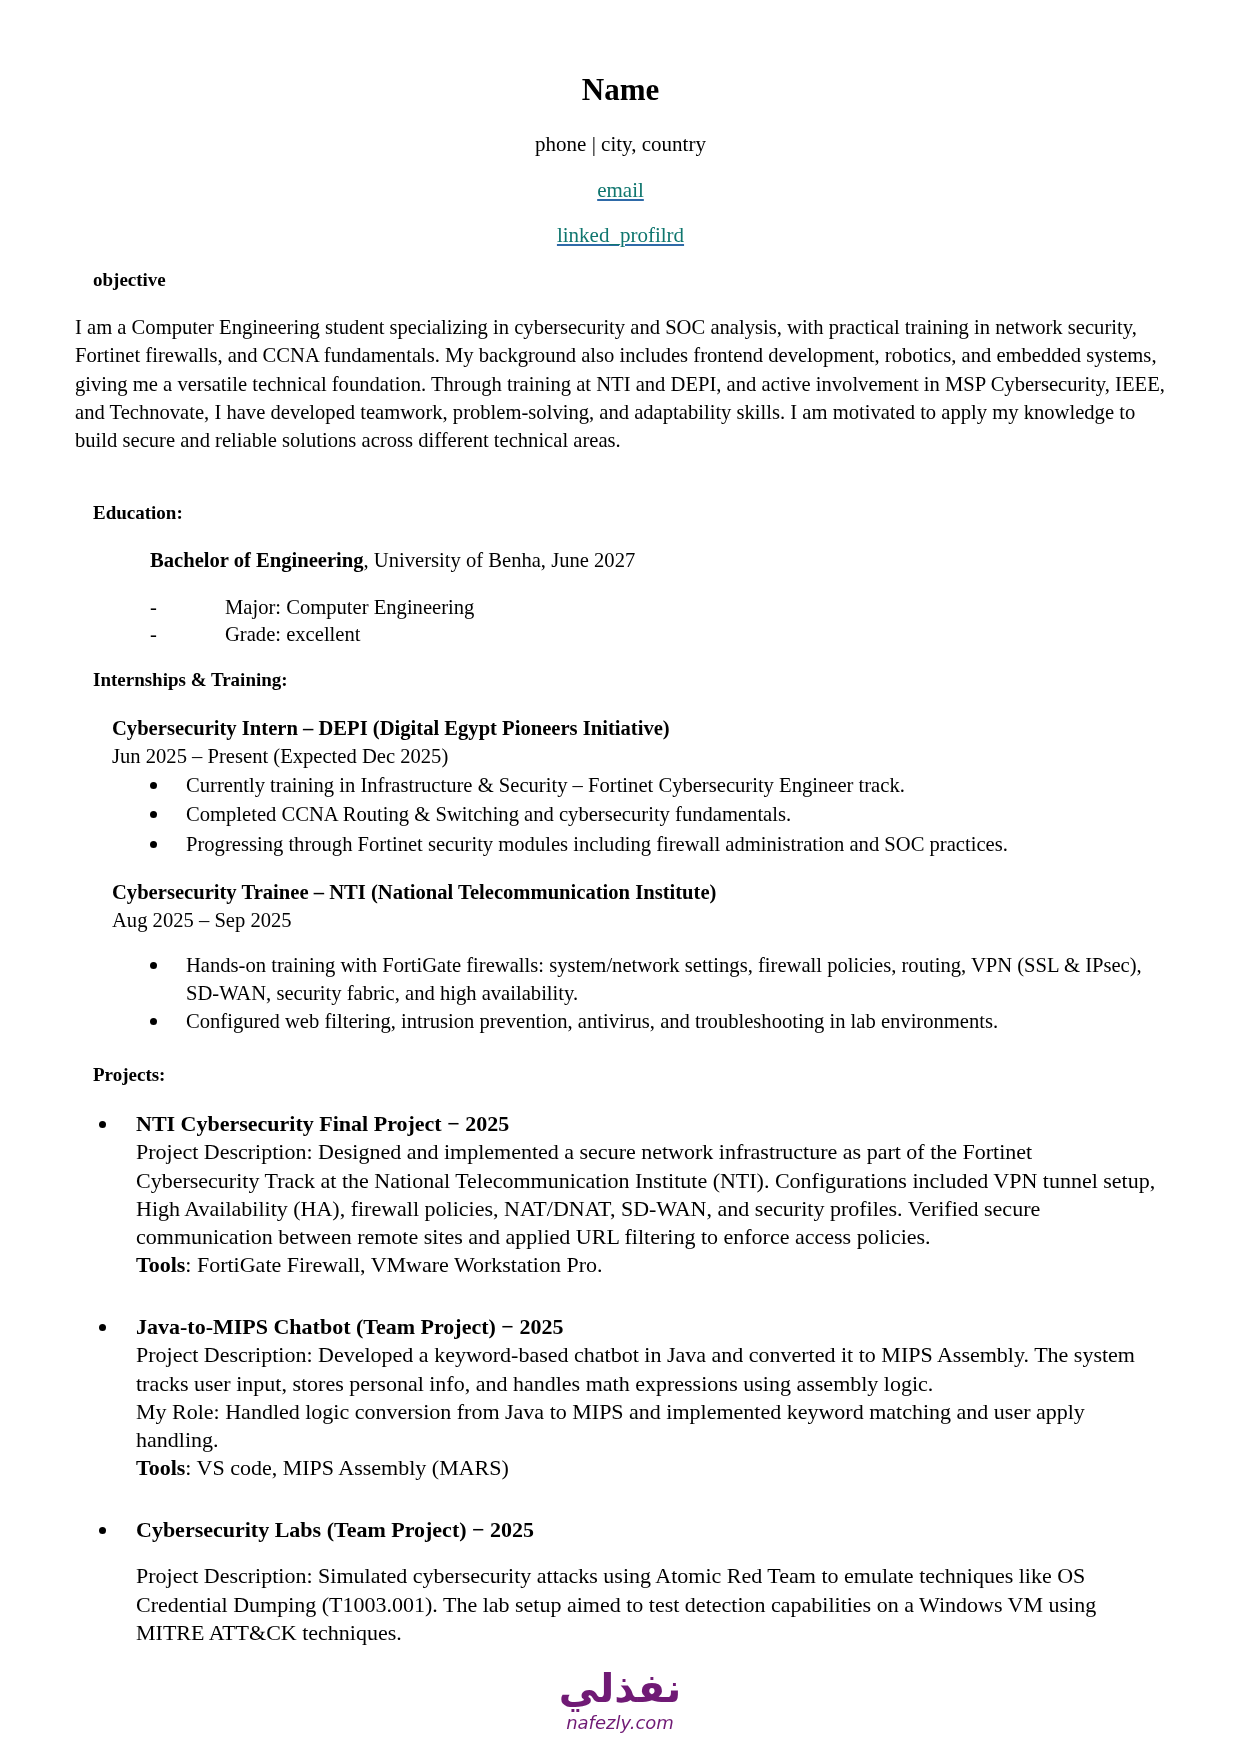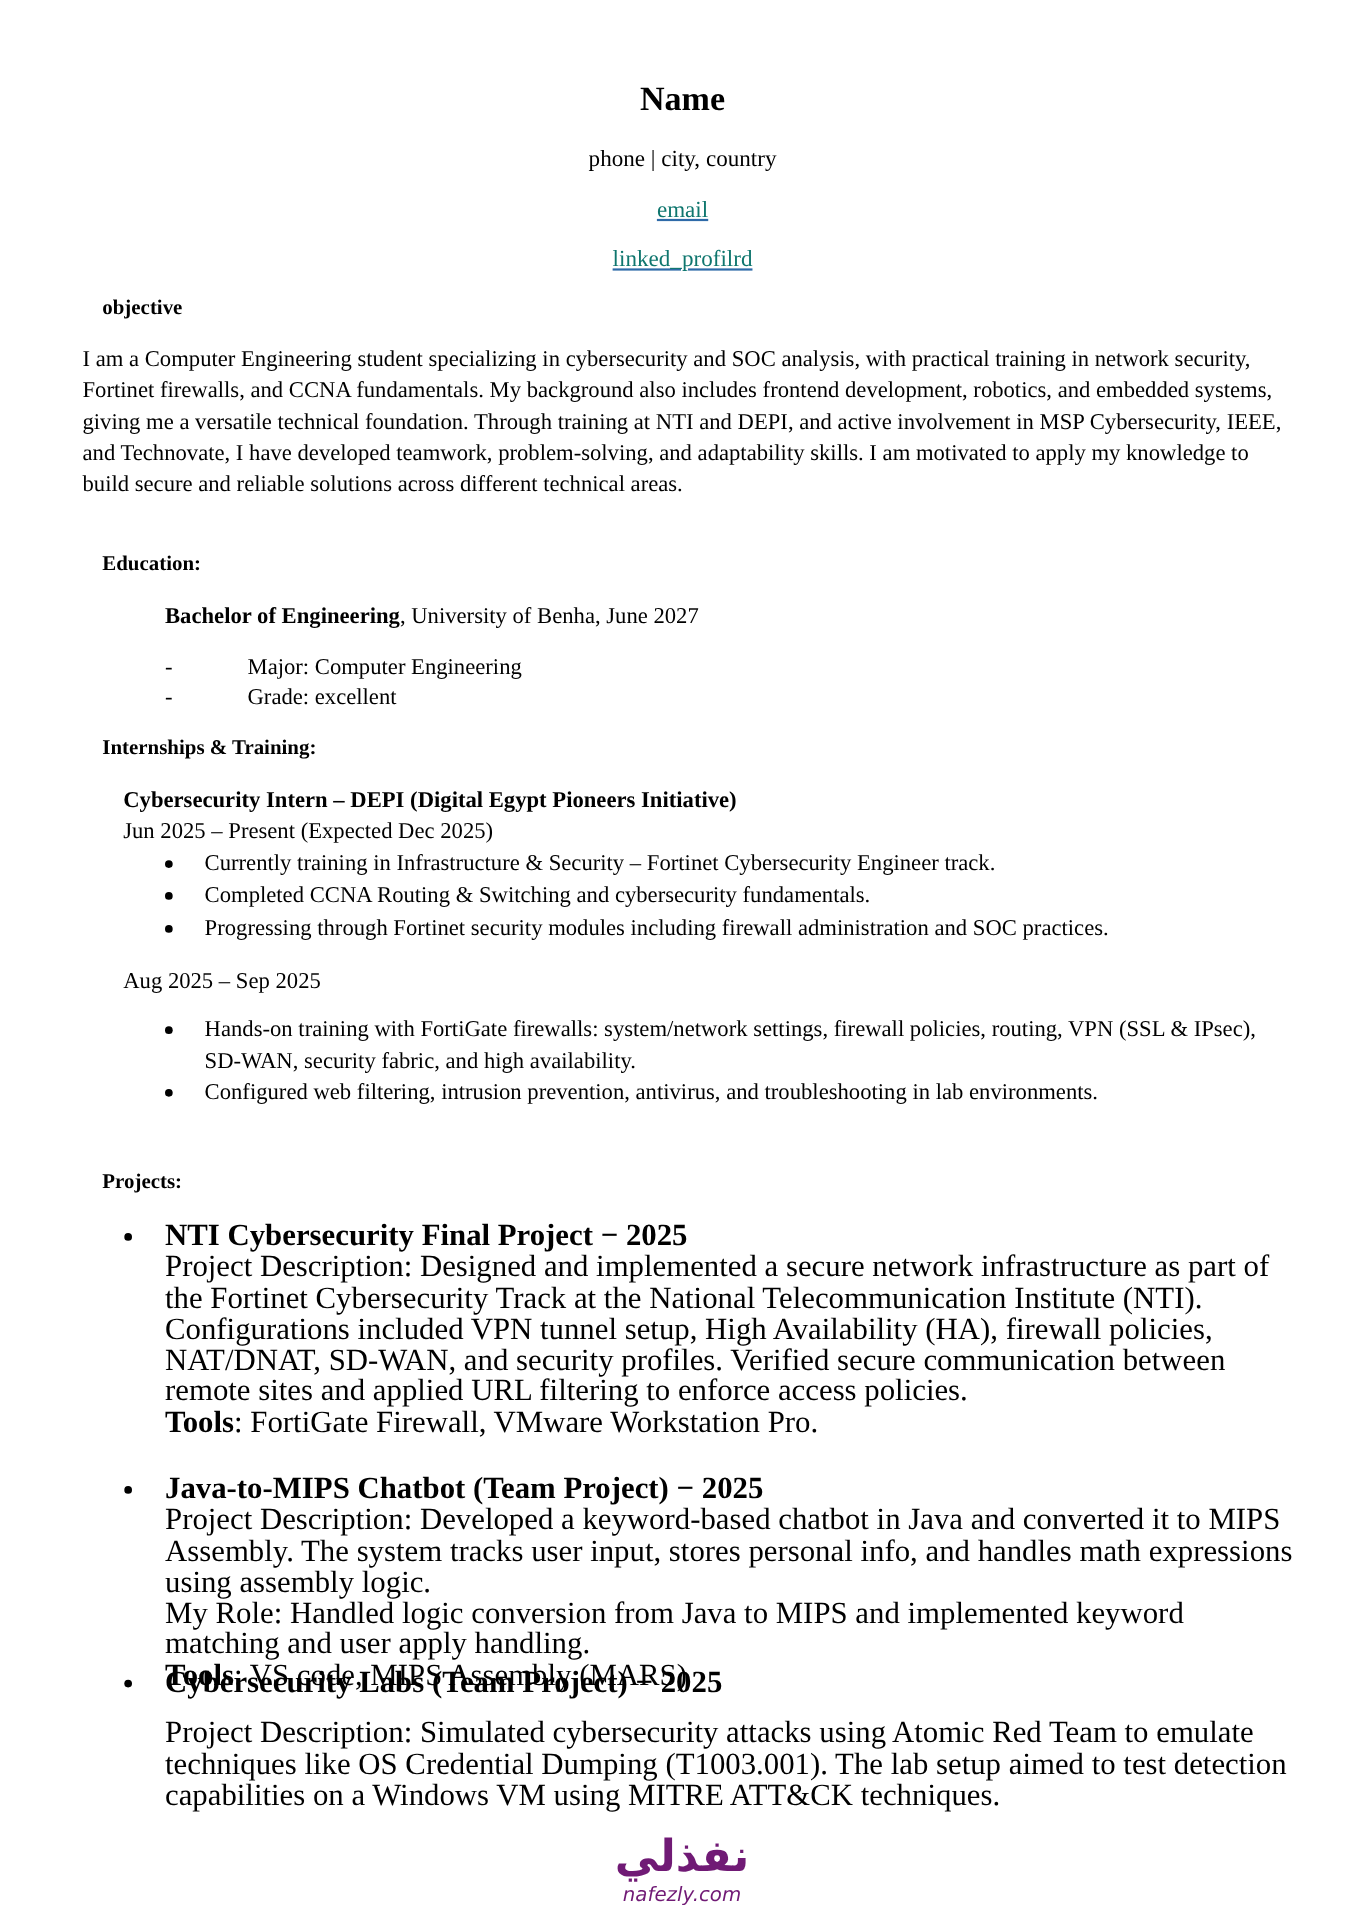--- a/index.html
+++ b/index.html
@@ -22,21 +22,21 @@
 
   .dash-row { position: absolute; left: 150px; font-size: 20.6px; line-height: 1; }
   .dash-row .mark { display: inline-block; width: 75px; }
 
   .bullets { list-style: none; margin: 0; padding: 0; }
   .bullets li { position: relative; padding-left: 74px; }
   .bullets li::before {
     content: ""; position: absolute; left: 38px; top: 11px;
     width: 7px; height: 7px; border-radius: 50%; background: #000;
   }
-  .proj { position: absolute; left: 75px; width: 1100px; font-size: 28px; line-height: 28.3px; }
+  .proj { position: absolute; left: 61px; width: 1100px; font-size: 22px; line-height: 28.3px; }
   .proj .bul { position: absolute; left: 38px; top: 11px; width: 7px; height: 7px; border-radius: 50%; background: #000; }
   .proj .body { margin-left: 75px; }
   .b { font-weight: bold; }
 
   .watermark { position: absolute; left: 540px; top: 1668px; width: 160px; text-align: center; color: #701a75; }
   .wm-ar { font-family: "DejaVu Sans", sans-serif; font-size: 40px; font-weight: bold; line-height: 1; }
   .wm-en { font-family: "DejaVu Sans", sans-serif; font-size: 18px; line-height: 1; margin-top: 6px; font-style: italic; }
 </style>
 </head>
 <body>
@@ -72,39 +72,40 @@
     <div class="b">Cybersecurity Intern – DEPI (Digital Egypt Pioneers Initiative)</div>
     <div>Jun 2025 – Present (Expected Dec 2025)</div>
     <ul class="bullets" style="margin-left:0; line-height:29.5px;">
       <li>Currently training in Infrastructure &amp; Security – Fortinet Cybersecurity Engineer track.</li>
       <li>Completed CCNA Routing &amp; Switching and cybersecurity fundamentals.</li>
       <li>Progressing through Fortinet security modules including firewall administration and SOC practices.</li>
     </ul>
   </div>
 
   <div class="block" style="left:112px; top:878px; width:1060px;">
+    <div class="b">Cybersecurity Trainee – NTI (National Telecommunication Institute)</div>
     <div>Aug 2025 – Sep 2025</div>
     <ul class="bullets" style="margin-top:16px;">
       <li>Hands-on training with FortiGate firewalls: system/network settings, firewall policies, routing, VPN (SSL &amp; IPsec), SD-WAN, security fabric, and high availability.</li>
       <li>Configured web filtering, intrusion prevention, antivirus, and troubleshooting in lab environments.</li>
     </ul>
   </div>
 
   <div class="h" style="top:1065px;">Projects:</div>
 
   <div class="proj" style="top:1110px;">
     <span class="bul"></span>
     <div class="body">
       <div class="b">NTI Cybersecurity Final Project − 2025</div>
       <div>Project Description: Designed and implemented a secure network infrastructure as part of the Fortinet Cybersecurity Track at the National Telecommunication Institute (NTI). Configurations included VPN tunnel setup, High Availability (HA), firewall policies, NAT/DNAT, SD-WAN, and security profiles. Verified secure communication between remote sites and applied URL filtering to enforce access policies.</div>
       <div><span class="b">Tools</span><span>: FortiGate Firewall, VMware Workstation Pro.</span></div>
     </div>
   </div>
 
-  <div class="proj" style="top:1313px;margin-top:27px;">
+  <div class="proj" style="top:1313px;">
     <span class="bul"></span>
     <div class="body">
       <div class="b">Java-to-MIPS Chatbot (Team Project) − 2025</div>
       <div>Project Description: Developed a keyword-based chatbot in Java and converted it to MIPS Assembly. The system tracks user input, stores personal info, and handles math expressions using assembly logic.</div>
       <div>My Role: Handled logic conversion from Java to MIPS and implemented keyword matching and user apply handling.</div>
       <div><span class="b">Tools</span><span>: VS code, MIPS Assembly (MARS)</span></div>
     </div>
   </div>
 
   <div class="proj" style="top:1516px;">

